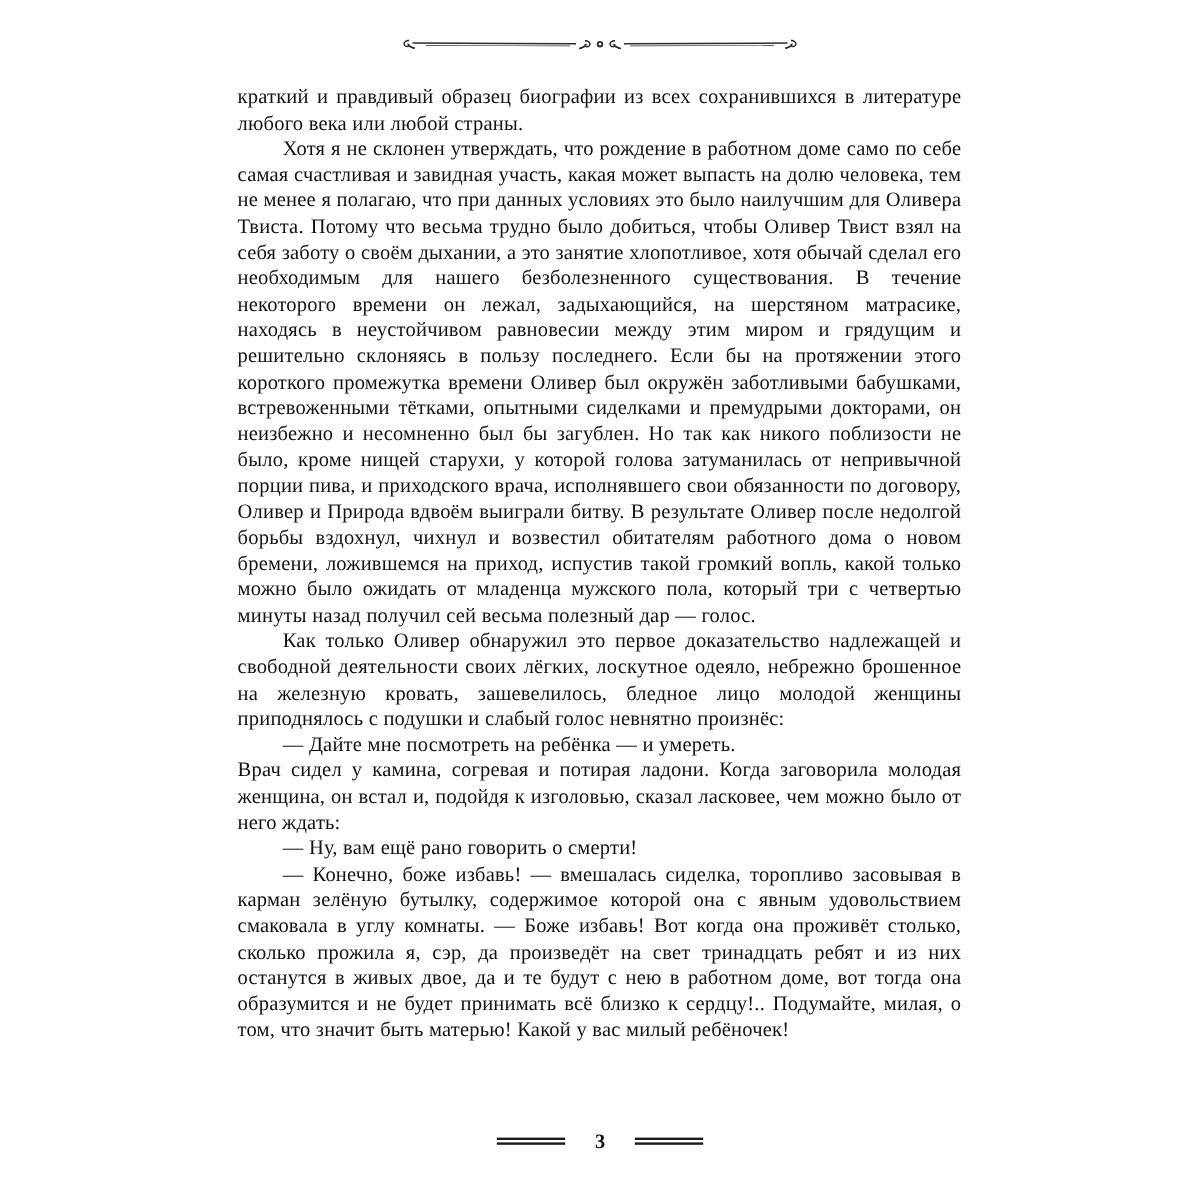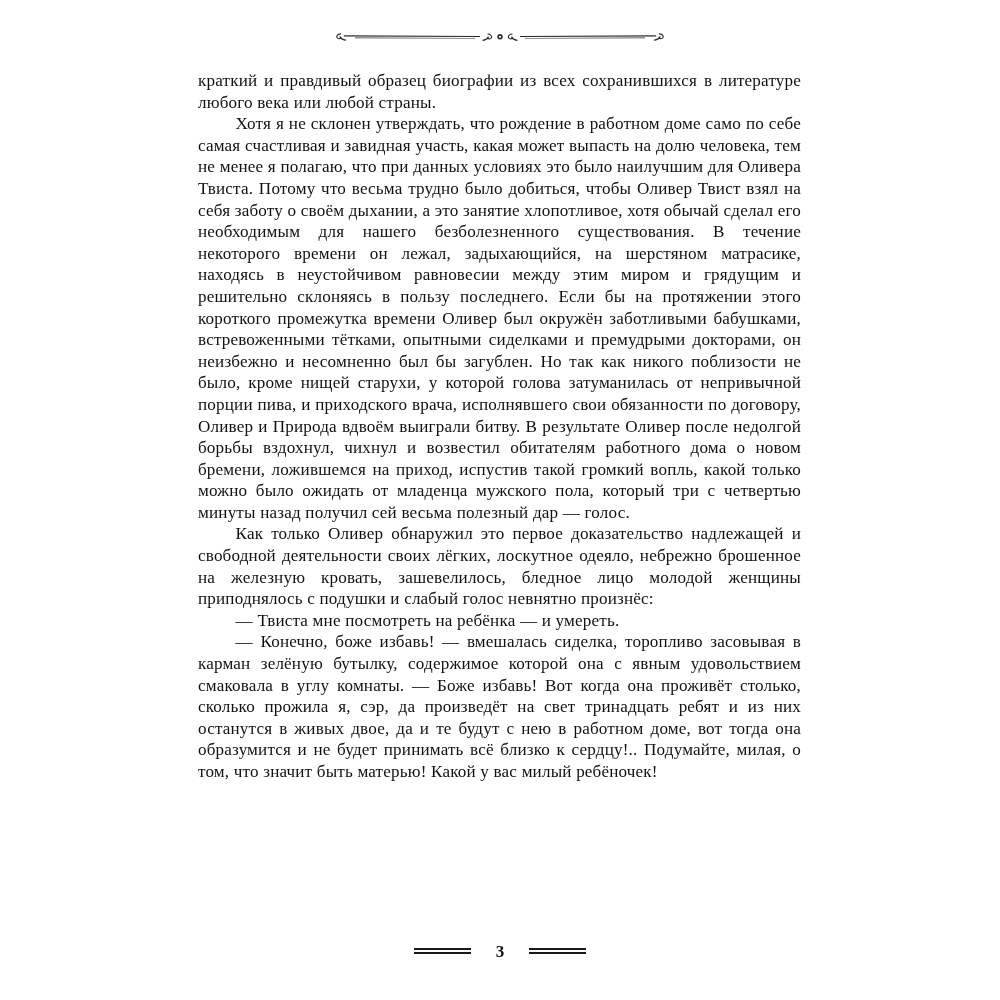--- a/index.html
+++ b/index.html
@@ -153,21 +153,23 @@
         <path d="M325.0,12.6 C323.4,13.8 321.4,14.6 319.4,14.9 L319.1,13.6
                  C320.8,13.3 322.6,12.6 323.9,11.6 Z"></path>
       </g>
     </svg>
   </div>
 
   <div class="text-column">
     <p class="para">краткий и правдивый образец биографии из всех сохранившихся в литературе любого века или любой страны.</p>
     <p class="para indent">Хотя я не склонен утверждать, что рождение в работном доме само по себе самая счастливая и завидная участь, какая может выпасть на долю человека, тем не менее я полагаю, что при данных условиях это было наилучшим для Оливера Твиста. Потому что весьма трудно было добиться, чтобы Оливер Твист взял на себя заботу о своём дыхании, а это занятие хлопотливое, хотя обычай сделал его необходимым для нашего безболезненного существования. В течение некоторого времени он лежал, задыхающийся, на шерстяном матрасике, находясь в неустойчивом равновесии между этим миром и грядущим и решительно склоняясь в пользу последнего. Если бы на протяжении этого короткого промежутка времени Оливер был окружён заботливыми бабушками, встревоженными тётками, опытными сиделками и премудрыми докторами, он неизбежно и несомненно был бы загублен. Но так как никого поблизости не было, кроме нищей старухи, у которой голова затуманилась от непривычной порции пива, и приходского врача, исполнявшего свои обязанности по договору, Оливер и Природа вдвоём выиграли битву. В результате Оливер после недолгой борьбы вздохнул, чихнул и возвестил обитателям работного дома о новом бремени, ложившемся на приход, испустив такой громкий вопль, какой только можно было ожидать от младенца мужского пола, который три с четвертью минуты назад получил сей весьма полезный дар — голос.</p>
     <p class="para indent">Как только Оливер обнаружил это первое доказательство надлежащей и свободной деятельности своих лёгких, лоскутное одеяло, небрежно брошенное на железную кровать, зашевелилось, бледное лицо молодой женщины приподнялось с подушки и слабый голос невнятно произнёс:</p>
-    <p class="para indent">— Твиста мне посмотреть на ребёнка — и умереть.</p>
+    <p class="para indent">— Дайте мне посмотреть на ребёнка — и умереть.</p>
+    <p class="para">Врач сидел у камина, согревая и потирая ладони. Когда заговорила молодая женщина, он встал и, подойдя к изголовью, сказал ласковее, чем можно было от него ждать:</p>
+    <p class="para indent">— Ну, вам ещё рано говорить о смерти!</p>
     <p class="para indent">— Конечно, боже избавь! — вмешалась сиделка, торопливо засовывая в карман зелёную бутылку, содержимое которой она с явным удовольствием смаковала в углу комнаты. — Боже избавь! Вот когда она проживёт столько, сколько прожила я, сэр, да произведёт на свет тринадцать ребят и из них останутся в живых двое, да и те будут с нею в работном доме, вот тогда она образумится и не будет принимать всё близко к сердцу!.. Подумайте, милая, о том, что значит быть матерью! Какой у вас милый ребёночек!</p>
   </div>
 
   <div class="footer">
     <span class="footer-rule"></span>
     <span class="page-number">3</span>
     <span class="footer-rule"></span>
   </div>
 
 </div>

